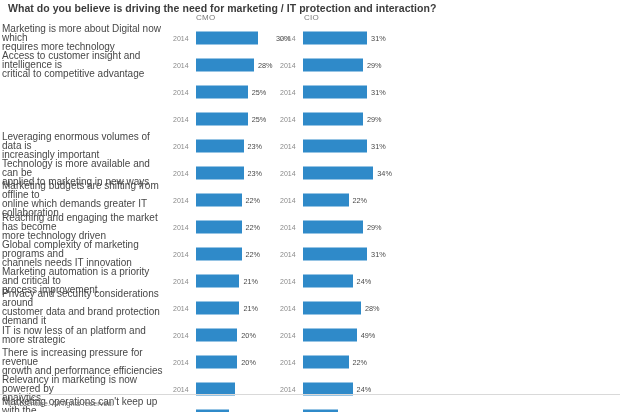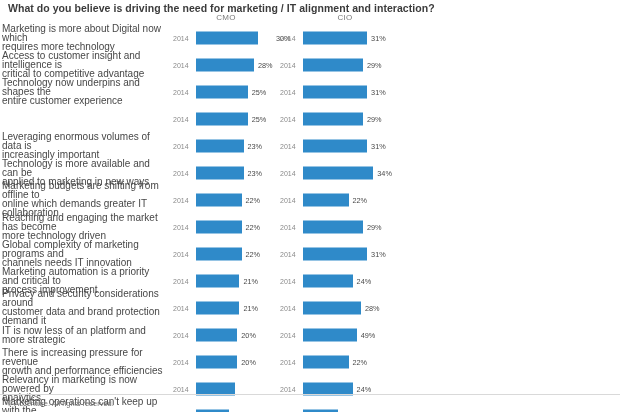--- a/index.html
+++ b/index.html
@@ -29,26 +29,26 @@
     font-weight: bold;
     color: #3b3b3b;
     letter-spacing: 0.05px;
     white-space: nowrap;
   }
   .col-header {
     position: absolute;
     top: 13px;
     font-size: 8px;
     color: #7a7a7a;
-    text-align: center;
+    text-align: left;
     width: 60px;
     letter-spacing: 0.3px;
   }
   .col-header.cmo { left: 196px; }
-  .col-header.cio { left: 315px; }
+  .col-header.cio { left: 304px; }
 
   .chart {
     position: absolute;
     left: 0;
     top: 24px;
     width: 620px;
   }
   .row {
     position: relative;
     height: 27.0px;
@@ -105,21 +105,21 @@
     bottom: 4px;
     font-size: 7.5px;
     color: #6f6f6f;
   }
 </style>
 </head>
 <body>
 
 <div id="page">
 
-  <div class="title">What do you believe is driving the need for marketing / IT alignment and interaction?</div>
+  <div class="title">What do you believe is driving the need for marketing / IT protection and interaction?</div>
 
   <div class="col-header cmo">CMO</div>
   <div class="col-header cio">CIO</div>
 
   <div class="chart" id="chart-rows">
       <div class="row">
         <div class="row-label">Marketing is more about Digital now which<br>requires more technology</div>
         <div class="year cmo">2014</div>
         <div class="bar cmo" style="width: 62px; background: rgb(47, 138, 201);"></div>
         <div class="bar-value" style="left: 276px;">30%</div>
@@ -130,21 +130,20 @@
       <div class="row">
         <div class="row-label">Access to customer insight and intelligence is<br>critical to competitive advantage</div>
         <div class="year cmo">2014</div>
         <div class="bar cmo" style="width: 57.9px; background: rgb(47, 138, 201);"></div>
         <div class="bar-value" style="left: 257.9px;">28%</div>
         <div class="year cio">2014</div>
         <div class="bar cio" style="width: 59.9px; background: rgb(47, 138, 201);"></div>
         <div class="bar-value" style="left: 366.9px;">29%</div>
       </div>
       <div class="row">
-        <div class="row-label">Technology now underpins and shapes the<br>entire customer experience</div>
         <div class="year cmo">2014</div>
         <div class="bar cmo" style="width: 51.7px; background: rgb(47, 138, 201);"></div>
         <div class="bar-value" style="left: 251.7px;">25%</div>
         <div class="year cio">2014</div>
         <div class="bar cio" style="width: 64.1px; background: rgb(47, 138, 201);"></div>
         <div class="bar-value" style="left: 371.1px;">31%</div>
       </div>
       <div class="row">
         <div class="year cmo">2014</div>
         <div class="bar cmo" style="width: 51.7px; background: rgb(47, 138, 201);"></div>

